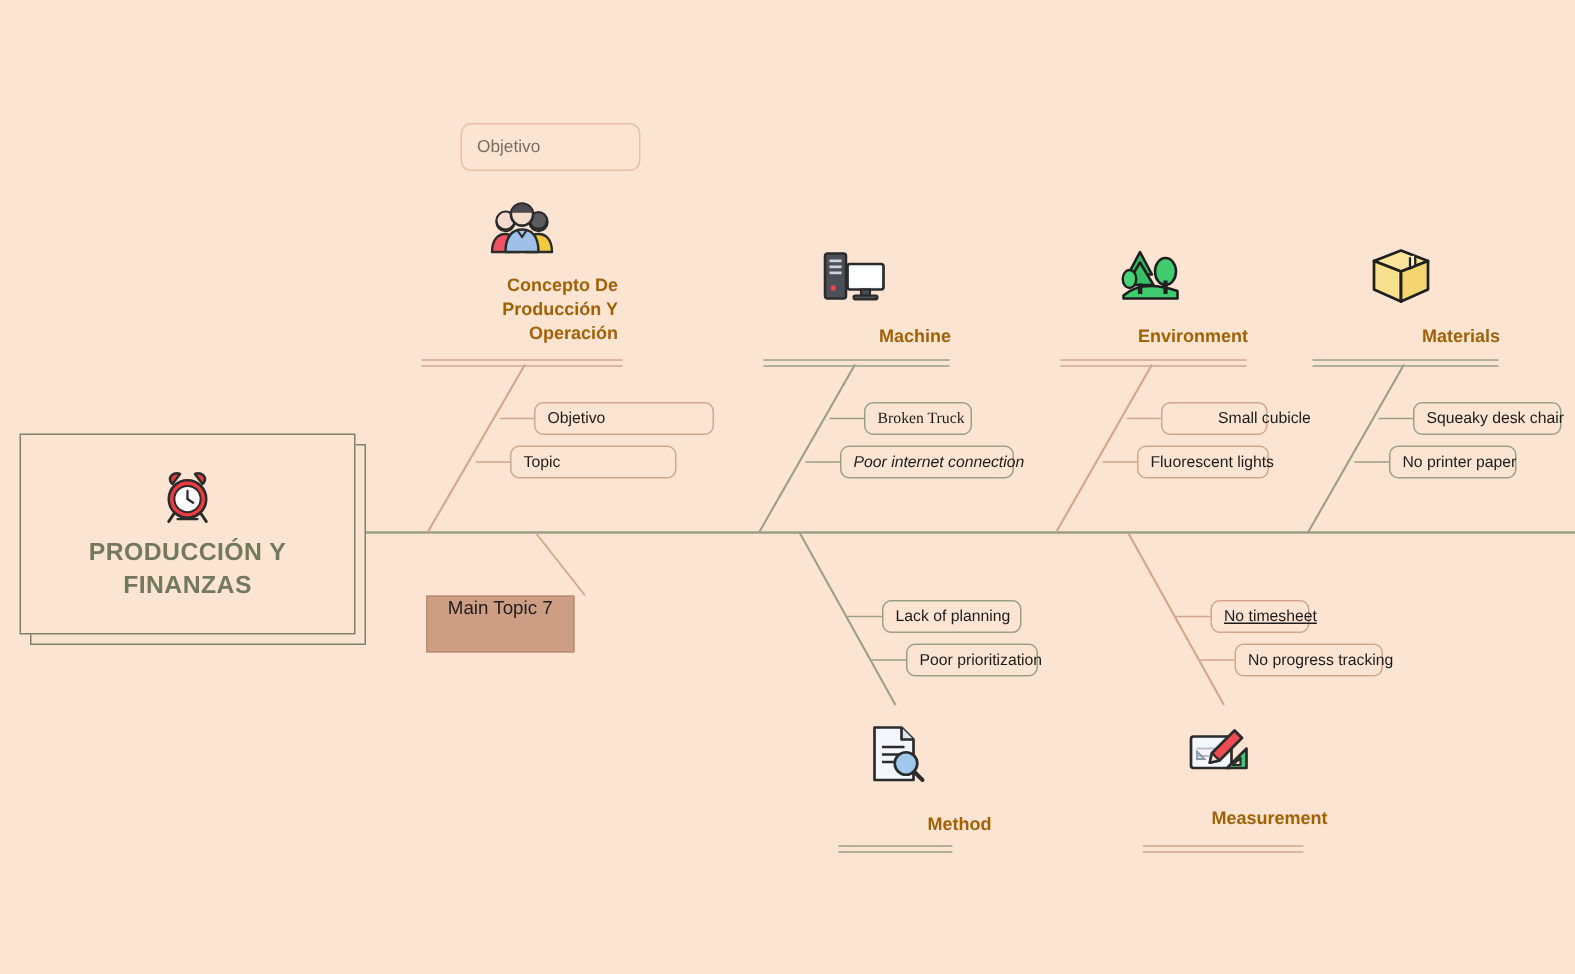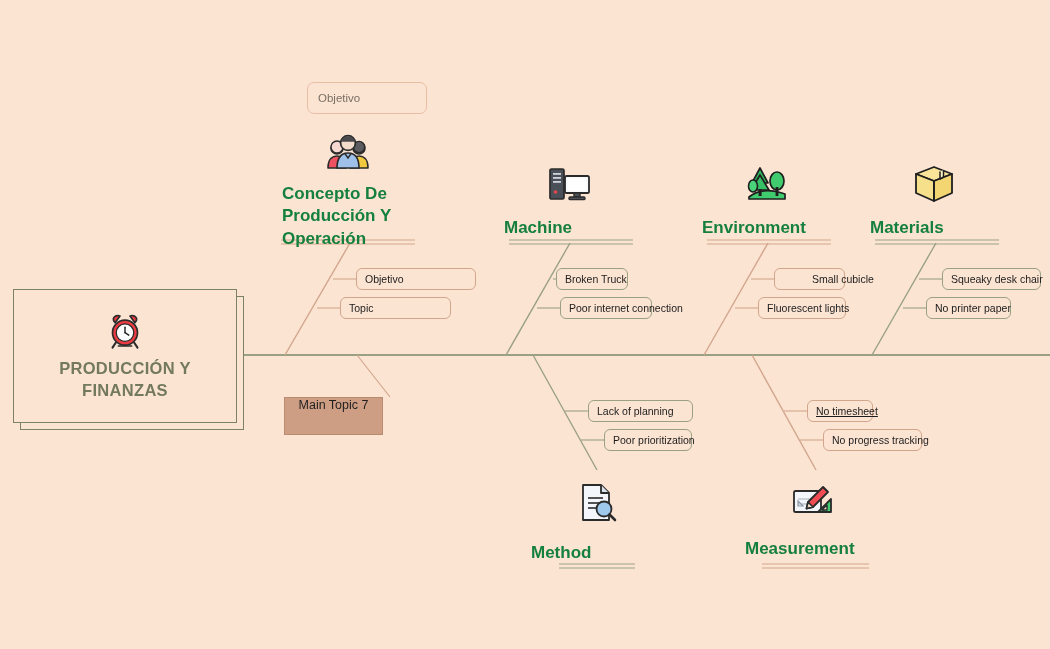--- a/index.html
+++ b/index.html
@@ -76,23 +76,23 @@
     box-sizing: border-box;
     display: flex;
     justify-content: center;
     color: #1f1f1f;
     font-size: 12.5px;
   }
   
   .cat-label {
     position: absolute;
     transform: translateX(-50%);
-    text-align: left;
-    color: #15803d;
-    font-size: 17px;
+    text-align: right;
+    color: #a16207;
+    font-size: 12px;
     font-weight: bold;
     line-height: 1.32;
     white-space: pre-line;
   }
   
   .sub-box {
     position: absolute;
     height: 22px;
     border-radius: 6px;
     border: 1px solid #9aa183;
@@ -225,24 +225,24 @@
     <rect x="7" y="16" width="8" height="1.8" fill="#cfd3da"></rect>
     <circle cx="9.5" cy="27" r="1.8" fill="#e8474c"></circle>
     <rect x="19" y="11" width="24" height="17" rx="1.6" fill="#f7f9fb" stroke="#2b2b2b" stroke-width="1.8"></rect>
     <rect x="21.5" y="13.5" width="19" height="12" fill="#ffffff"></rect>
     <rect x="28" y="28" width="6" height="4" fill="#4b5058" stroke="#2b2b2b" stroke-width="1.4"></rect>
     <rect x="23" y="32" width="16" height="2.6" rx="1.2" fill="#4b5058" stroke="#2b2b2b" stroke-width="1.4"></rect>
   </svg>
 </div>
 <div class="cat-label" style="left:569px; top:217px; width:130px;">Machine</div>
 
-<div class="sub-box" style="left:556px; top:268px; width:72px;">
+<div class="sub-box" style="left:576px; top:268px; width:72px;font-family:Liberation Serif, serif;">
   <span>Broken Truck</span>
 </div>
-<div class="sub-box" style="left:560px; top:297px; width:92px;">
+<div class="sub-box" style="left:560px; top:297px; width:116px;font-style:italic;">
   <span>Poor internet connection</span>
 </div>
 
 <div class="icon-wrap" style="left:767px; top:163px;">
   <svg width="46" height="42" viewBox="0 0 46 42">
     <path d="M5 34 C14 26 26 26 41 31 L41 36 L5 36 Z" fill="#3fcb6e" stroke="#1f1f1f" stroke-width="1.7" stroke-linejoin="round"></path>
     <path d="M16 5 L24 20 L8 20 Z" fill="#2fb75e" stroke="#1f1f1f" stroke-width="1.7" stroke-linejoin="round"></path>
     <path d="M16 12 L25 27 L7 27 Z" fill="#35c066" stroke="#1f1f1f" stroke-width="1.7" stroke-linejoin="round"></path>
     <rect x="14.6" y="26" width="3" height="7" fill="#1f1f1f"></rect>
     <ellipse cx="33" cy="18" rx="7" ry="9" fill="#3fcb6e" stroke="#1f1f1f" stroke-width="1.7"></ellipse>
@@ -283,21 +283,21 @@
     <path d="M27 4 L27 12 L35 12" fill="#dbe3ec" stroke="#2b2b2b" stroke-width="1.8" stroke-linejoin="round"></path>
     <line x1="14" y1="17" x2="29" y2="17" stroke="#2b2b2b" stroke-width="1.6"></line>
     <line x1="14" y1="22" x2="29" y2="22" stroke="#2b2b2b" stroke-width="1.6"></line>
     <line x1="14" y1="27" x2="24" y2="27" stroke="#2b2b2b" stroke-width="1.6"></line>
     <circle cx="30" cy="28" r="7.5" fill="#9ec9ec" stroke="#2b2b2b" stroke-width="1.8"></circle>
     <line x1="35.5" y1="33.5" x2="41" y2="39" stroke="#2b2b2b" stroke-width="2.6" stroke-linecap="round"></line>
   </svg>
 </div>
 <div class="cat-label" style="left:596px; top:542px; width:130px;">Method</div>
 
-<div class="sub-box" style="left:588px; top:400px; width:105px;">
+<div class="sub-box" style="left:588px; top:400px; width:93px;">
   <span>Lack of planning</span>
 </div>
 <div class="sub-box" style="left:604px; top:429px; width:88px;">
   <span>Poor prioritization</span>
 </div>
 
 <div class="icon-wrap" style="left:814px; top:481px;">
   <svg width="48" height="44" viewBox="0 0 48 44">
     <rect x="4" y="10" width="27" height="21" rx="1.6" fill="#f3f6fa" stroke="#2b2b2b" stroke-width="1.8"></rect>
     <line x1="8" y1="18" x2="27" y2="18" stroke="#b7bfc9" stroke-width="1.3"></line>

